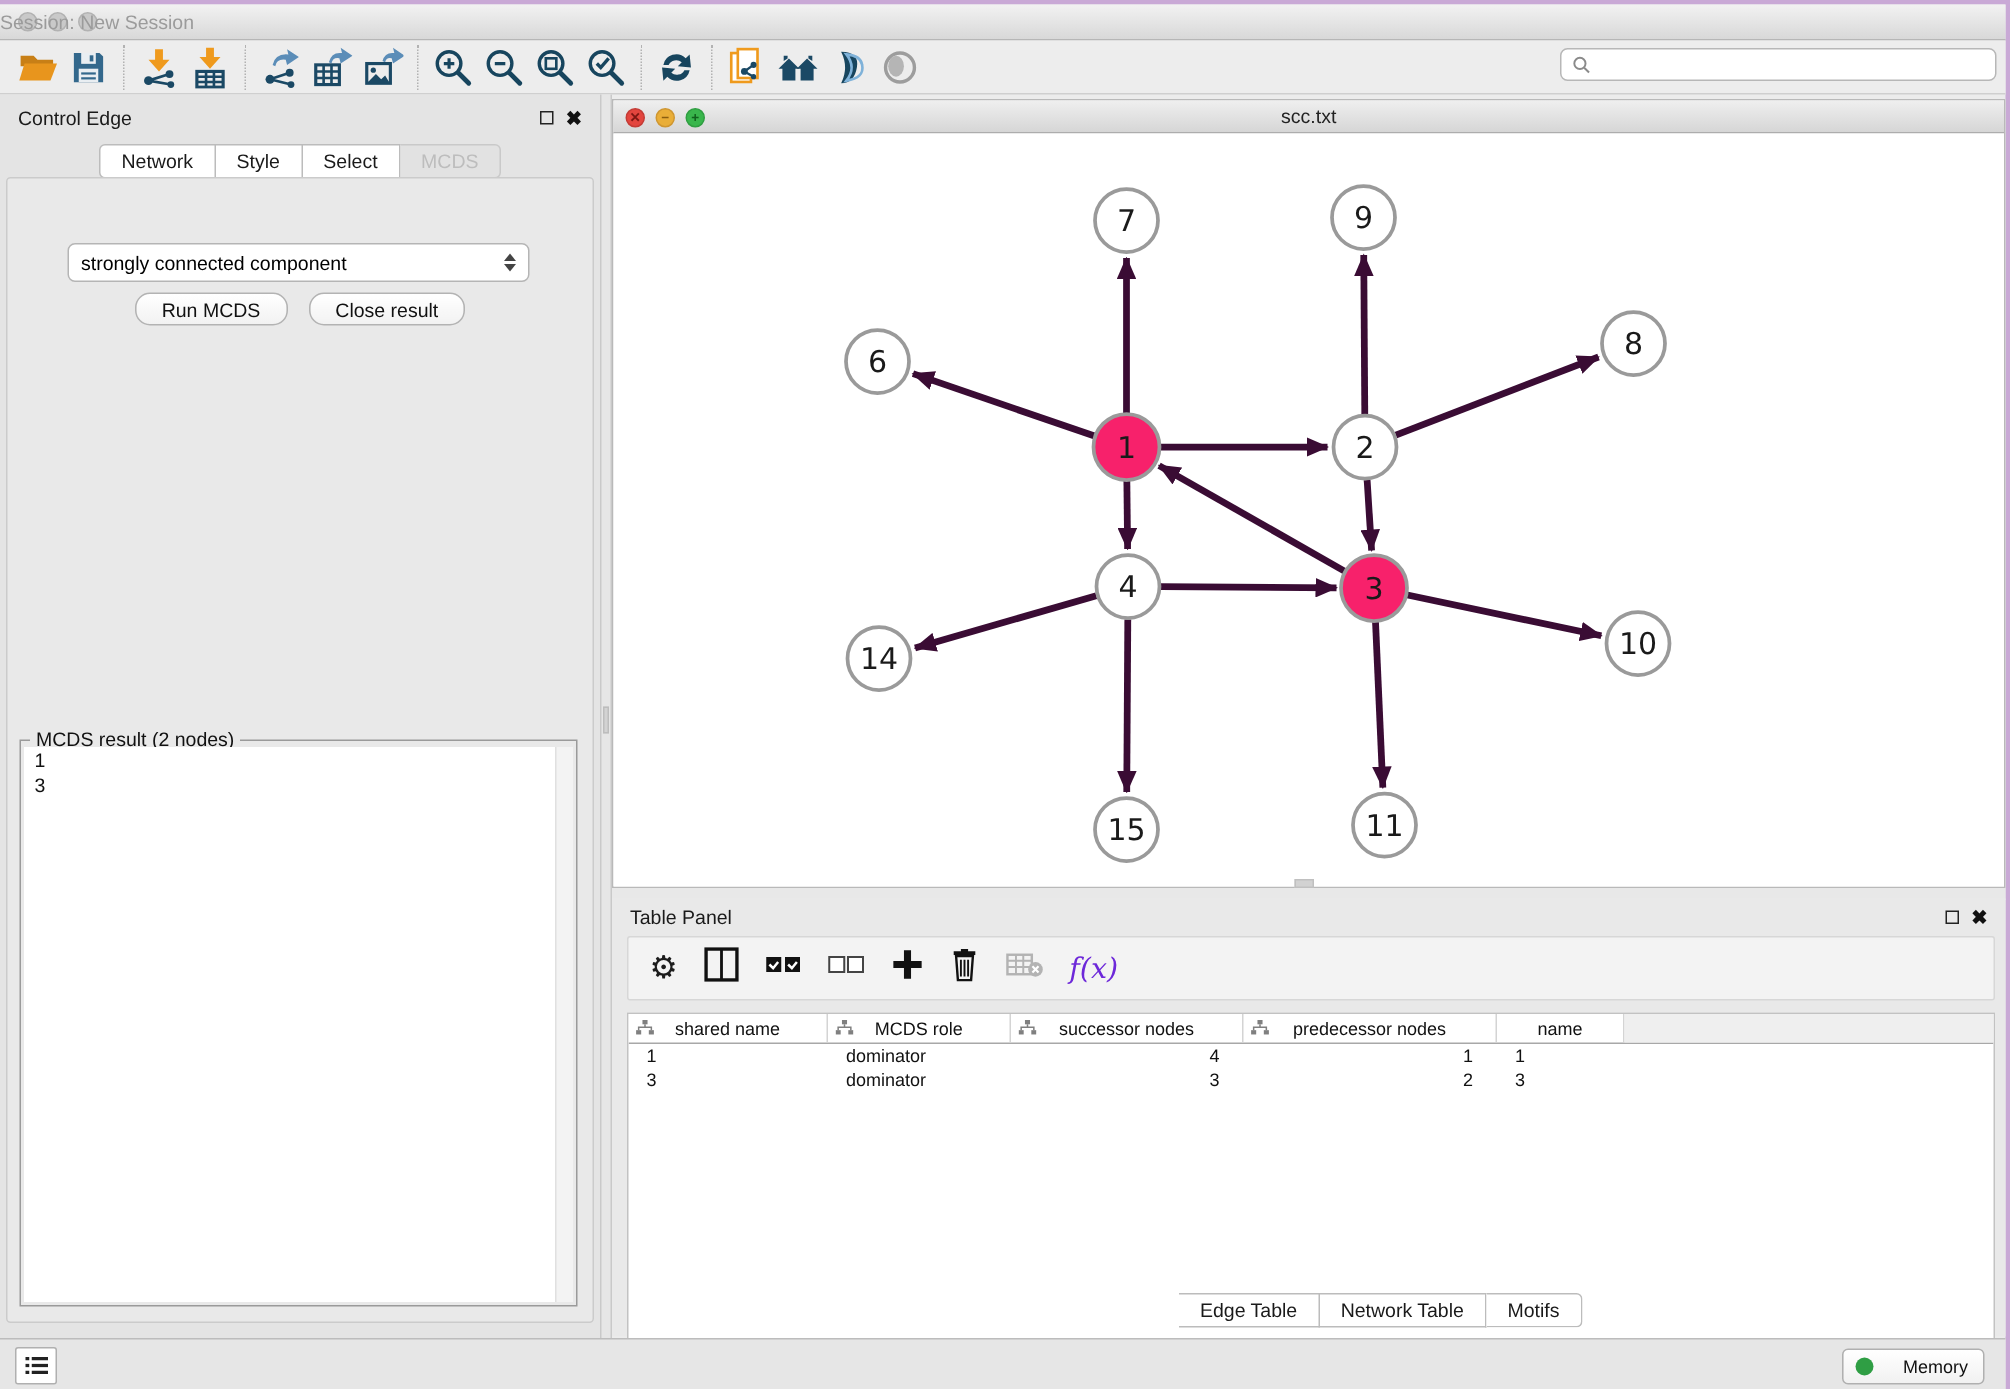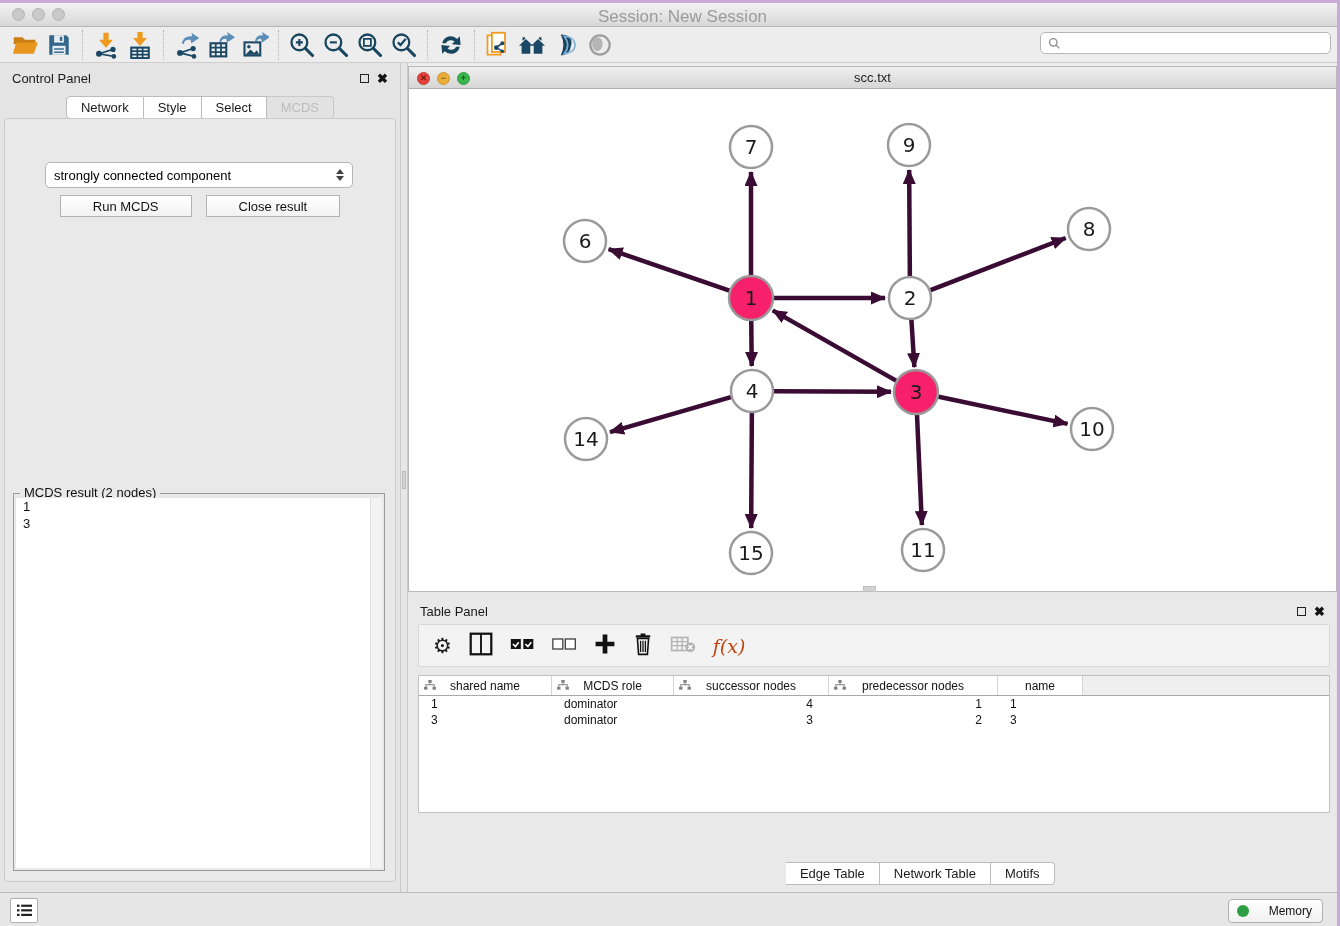--- a/index.html
+++ b/index.html
@@ -5,22 +5,22 @@
   * { margin:0; padding:0; box-sizing:border-box; }
   html,body { width:1340px; height:926px; font-family:"Liberation Sans", sans-serif; }
   .stage { position:relative; width:1340px; height:926px; background:#c9a9d6; overflow:hidden; }
   .window { position:absolute; left:0; top:3px; width:1337px; height:923px; background:#ececec; }
 
   
   .titlebar { position:absolute; left:0; top:0; width:1337px; height:24px;
     background:linear-gradient(#f2f2f2,#d8d8d8); border-bottom:1px solid #b6b6b6; }
   .tl-dot { position:absolute; top:5px; width:13px; height:13px; border-radius:50%;
     background:#c9c9c9; border:1px solid #b2b2b2; }
-  .win-title { position:absolute; left:0; right:0; top:4px; text-align:center;
-    font-size:17px; color:#9b9b9b;margin-left:28px; }
+  .win-title { position:absolute; left:0; right:0; top:4px; text-align:left;
+    font-size:13px; color:#9b9b9b; }
 
   
   .toolbar { position:absolute; left:0; top:24px; width:1337px; height:36px;
     background:#ededed; border-bottom:1px solid #cfcfcf; display:flex; align-items:center; }
   .tbtn { width:34px; height:30px; display:flex; align-items:center; justify-content:center; flex:0 0 auto; }
   .tsep { width:1px; height:30px; border-left:1px dotted #b2b2b2; margin:0 6px; flex:0 0 auto; }
   .searchbox { position:absolute; left:1040px; top:5px; width:291px; height:22px; background:#fff;
     border:1px solid #b7b7b7; border-radius:5px; display:flex; align-items:center; padding-left:7px; }
   .searchbox input { border:none; outline:none; flex:1; font-size:12px; background:transparent; height:18px; }
 
@@ -40,22 +40,22 @@
   .cp-body { position:absolute; left:4px; right:4px; top:55px; height:764px;
     background:#e9e9e9; border:1px solid #cbcbcb; border-radius:3px; }
   .opt-label { position:absolute; left:0; width:100%; top:20px; text-align:center; font-size:13px; color:#111; }
   .dropdown { position:absolute; left:40px; top:43px; width:308px; height:26px; background:#fff;
     border:1px solid #b5b5b5; border-radius:5px; display:flex; align-items:center; padding:0 8px; font-size:13px; }
   .dd-stepper { margin-left:auto; display:flex; flex-direction:column; gap:2px; align-items:center; }
   .dd-stepper i { width:0; height:0; border-left:4px solid transparent; border-right:4px solid transparent; display:block; }
   .dd-up { border-bottom:5px solid #444; }
   .dd-down { border-top:5px solid #444; }
   .btn-row { position:absolute; left:0; width:100%; top:76px; display:flex; justify-content:center; gap:14px; }
-  .pbtn { height:22px; padding:0 32px; font-size:13px; background:linear-gradient(#ffffff,#f2f2f2);
-    border:1px solid #b3b3b3; border-radius:0; display:flex; align-items:center; color:#111; }
+  .pbtn { height:22px; padding:0 17px; font-size:13px; background:linear-gradient(#ffffff,#f2f2f2);
+    border:1px solid #b3b3b3; border-radius:10px; display:flex; align-items:center; color:#111; }
   .fieldset { position:absolute; left:8px; top:374px; width:372px; height:378px;
     border:1px solid #9a9a9a; }
   .legend { position:absolute; left:6px; top:-9px; background:#e9e9e9; padding:0 4px; font-size:13px; color:#111; }
   .listbox { position:absolute; left:2px; right:2px; top:4px; bottom:2px; background:#fff; overflow:hidden; }
   .listbox .sb { position:absolute; right:0; top:0; bottom:0; width:12px; background:#f3f3f3; border-left:1px solid #e0e0e0; }
   .list-item { font-size:13px; color:#111; padding-left:7px; line-height:17px; }
 
   
   .vdiv { position:absolute; left:400px; top:60px; width:8px; height:829px; background:#e6e6e6;
     border-left:1px solid #c9c9c9; border-right:1px solid #c9c9c9; }
@@ -75,21 +75,21 @@
   .net-title { position:absolute; left:0; right:0; top:3px; text-align:center; font-size:13px; color:#222; }
   .canvas { position:absolute; left:0; top:22px; width:927px; height:502px; background:#fff; }
   .hdiv { position:absolute; left:0; top:529px; width:929px; height:8px; background:#e8e8e8; }
   .hgrip { position:absolute; left:455px; top:-6px; width:13px; height:6px; background:#d2d2d2; border:1px solid #c0c0c0; }
 
   
   .tpanel { position:absolute; left:0; top:536px; width:929px; height:292px; background:#e9e9e9; }
   .tp-head { position:absolute; left:0; top:2px; width:100%; height:20px; display:flex; align-items:center; padding:0 12px; }
   .tp-toolbar { position:absolute; left:10px; top:25px; width:912px; height:43px; background:#f3f3f3;
     border:1px solid #d7d7d7; border-radius:2px; display:flex; align-items:center; padding-left:14px; gap:17px; }
-  .tbl { position:absolute; left:10px; top:76px; width:912px; height:138px; background:#fff;
+  .tbl { position:absolute; left:10px; top:76px; width:912px; height:218px; background:#fff;
     border:1px solid #c2c2c2; overflow:hidden; }
   .tbl-header { display:flex; height:20px; border-bottom:1px solid #a8a8a8; background:#fff; }
   .th { position:relative; display:flex; align-items:center; justify-content:center; font-size:12px; color:#111;
     border-right:1px solid #d4d4d4; gap:4px; }
   .th .hicon { position:absolute; left:5px; top:4px; }
   .th-fill { flex:1; background:#efefef; }
   .trow { display:flex; height:16px; align-items:center; font-size:12px; color:#111; }
   .td { padding:0 12px; overflow:hidden; white-space:nowrap; }
   .td.r { text-align:right; padding-right:16px; }
   .tp-tabs { position:absolute; left:0; top:263px; width:100%; display:flex; justify-content:center; }
@@ -99,21 +99,21 @@
   .statusbar { position:absolute; left:0; top:889px; width:1337px; height:34px; background:#e6e6e6;
     border-top:1px solid #bcbcbc; }
   .list-btn { position:absolute; left:10px; top:5px; width:28px; height:25px; background:#fff;
     border:1px solid #b0b0b0; border-radius:2px; display:flex; align-items:center; justify-content:center; }
   .mem-btn { position:absolute; right:14px; top:6px; height:24px; padding:0 10px 0 8px;
     background:linear-gradient(#ffffff,#f1f1f1); border:1px solid #b0b0b0; border-radius:4px;
     display:flex; align-items:center; gap:20px; font-size:12px; color:#111; }
   .mem-dot { width:12px; height:12px; border-radius:50%; background:#2f9e44; }
 
   .gear-glyph { font-size:21px; color:#1c1c1c; line-height:1; }
-  .fx-glyph { font-family:"DejaVu Serif", serif; font-style:italic; font-size:19px; color:#c2410c; }
+  .fx-glyph { font-family:"DejaVu Serif", serif; font-style:italic; font-size:19px; color:#6d28d9; }
 </style>
 </head>
 <body>
 
 <div class="stage">
 <div class="window">
 
   <div class="titlebar">
     <span class="tl-dot" style="left:12px"></span>
     <span class="tl-dot" style="left:32px"></span>
@@ -251,21 +251,21 @@
       <svg width="13" height="13" viewBox="0 0 16 16">
             <circle cx="6.5" cy="6.5" r="4.6" fill="none" stroke="#8a8a8a" stroke-width="1.6"></circle>
             <path d="M10 10 L14 14" stroke="#8a8a8a" stroke-width="1.6"></path>
           </svg>
       <input type="text" placeholder="" style="">
     </div>
   </div>
 
   <div class="cpanel">
     <div class="panel-head">
-      <span class="panel-title">Control Panel</span>
+      <span class="panel-title">Control Edge</span>
       <span class="wbtns">
         <span class="float-ico"></span>
         <span class="close-ico">✖</span>
       </span>
     </div>
     <div class="cp-tabs" id="cp-tabs">
           <span class="tab first">Network</span>
           <span class="tab">Style</span>
           <span class="tab">Select</span>
           <span class="tab last active">MCDS</span>

